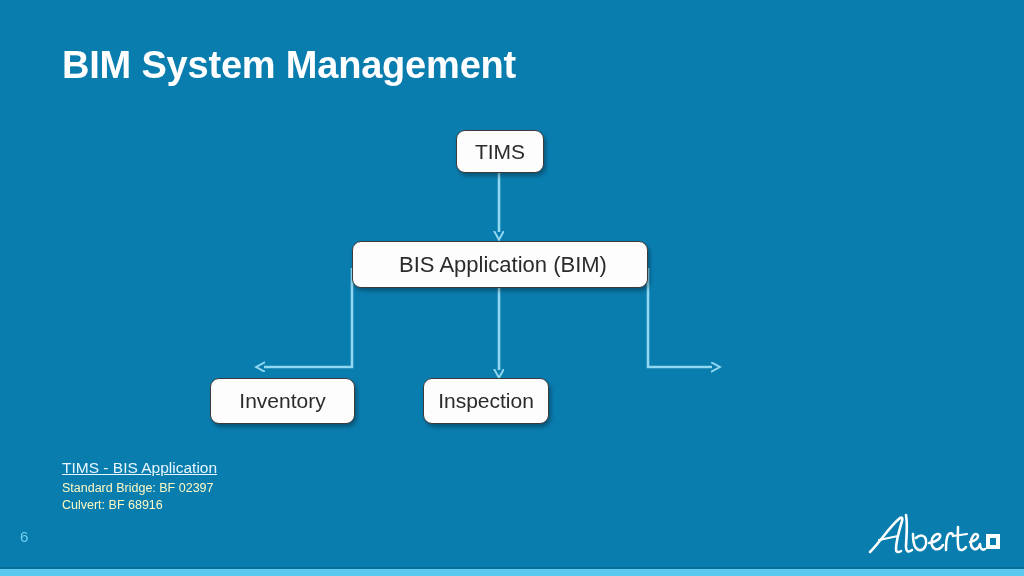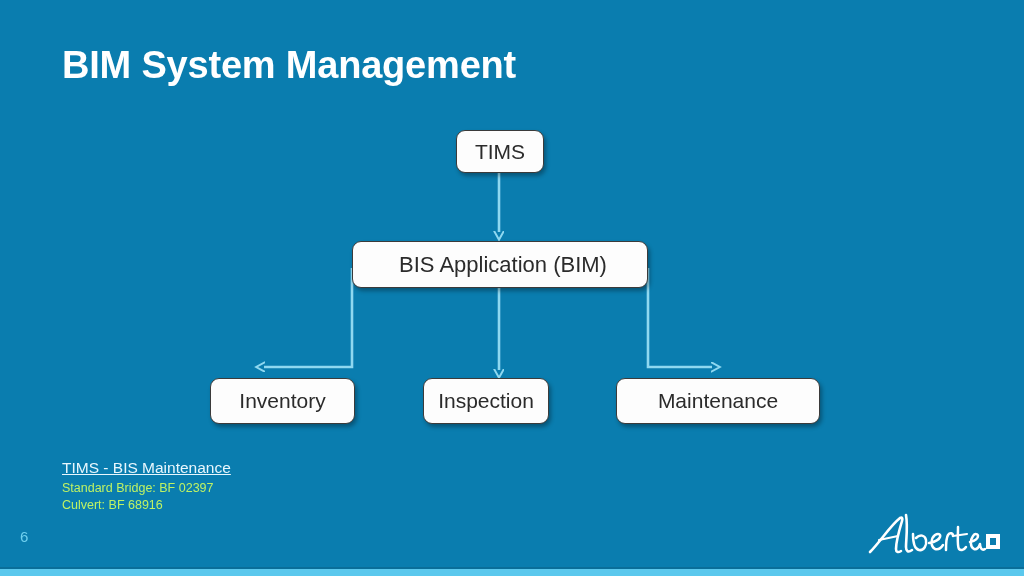--- a/index.html
+++ b/index.html
@@ -56,21 +56,21 @@
     position:absolute;left:62px;top:458px;
     color:#e8f7fd;
   }
   #footer-heading{
     font-size:15.5px;text-decoration:underline;
     line-height:20px;margin-bottom:2px;
     white-space:nowrap;
   }
   .footer-line{
     font-size:12.5px;line-height:17px;white-space:nowrap;
-    color:#bef264;
+    color:#fef9c3;
   }
   
   #page-number{
     position:absolute;left:20px;top:528px;
     font-size:15px;color:#6fd0ef;
   }
   
   #alberta-logo{
     position:absolute;left:866px;top:512px;width:136px;height:50px;
   }
@@ -115,27 +115,24 @@
     </div>
 
     <div class="node" id="node-inventory">
       <span>Inventory</span>
     </div>
 
     <div class="node" id="node-inspection">
       <span>Inspection</span>
     </div>
 
-    <div class="node" id="node-maintenance">
-      <span>Maintenance</span>
-    </div>
   </div>
 
   <div id="footer-text">
-    <div id="footer-heading">TIMS - BIS Maintenance</div>
+    <div id="footer-heading">TIMS - BIS Application</div>
     <div class="footer-line">Standard Bridge: BF 02397</div>
     <div class="footer-line">Culvert: BF 68916</div>
   </div>
 
   <div id="page-number">6</div>
 
   <div id="alberta-logo">
     <svg width="136" height="50" viewBox="0 0 136 50">
       <g fill="none" stroke="#ffffff" stroke-linecap="round" stroke-linejoin="round">
 

